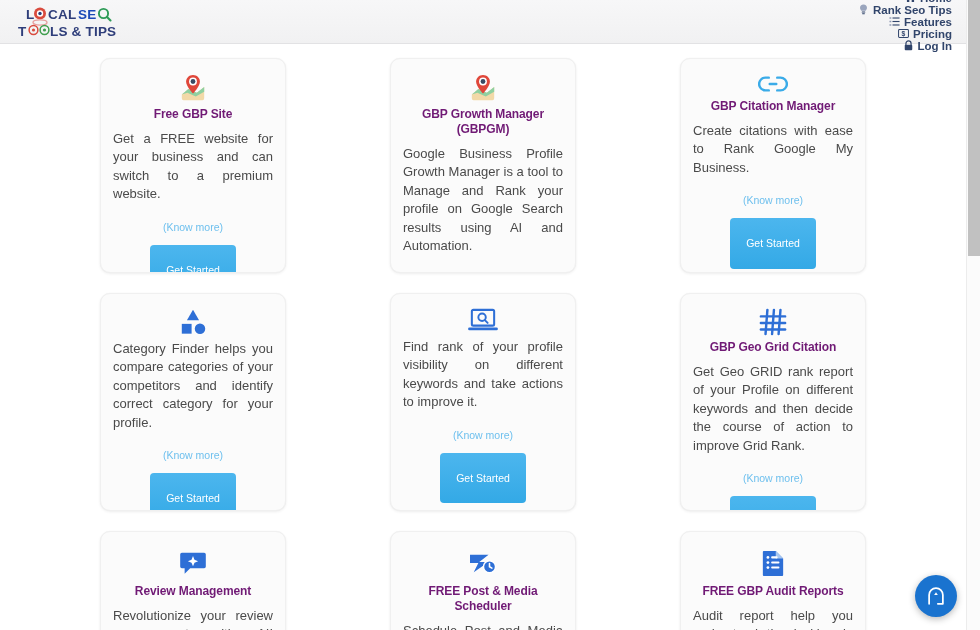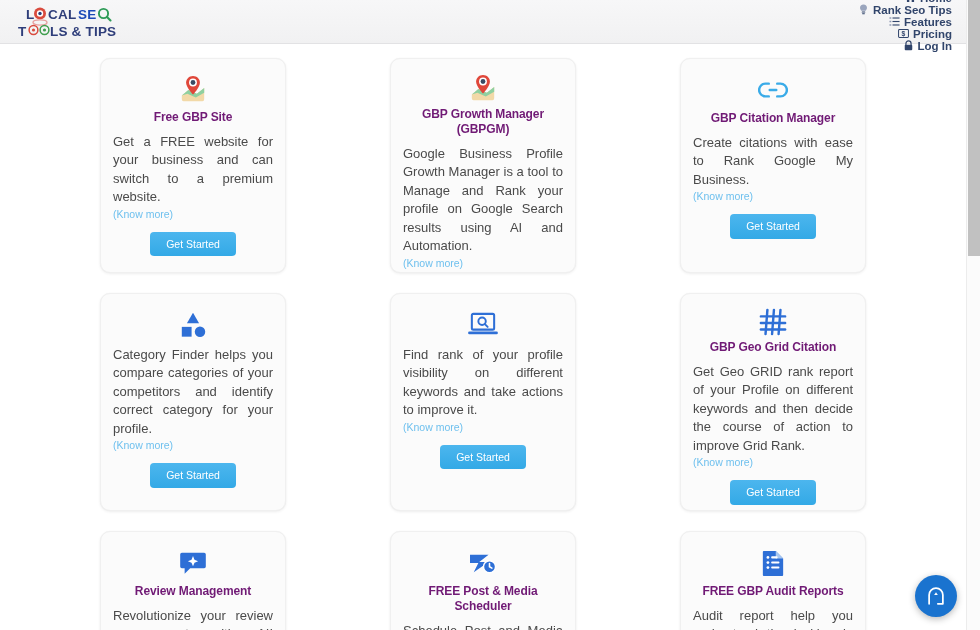--- a/index.html
+++ b/index.html
@@ -145,43 +145,43 @@
     text-justify: inter-word;
     width: 100%;
   }
 
   .know-more {
     display: block;
     font-size: 10.5px;
     color: #6fc0ee;
     text-decoration: none;
     cursor: pointer;
-    margin-top: 1px;
-    text-align: left;
+    margin-top: 17px;
+    text-align: center;
     width: 100%;
   }
 
   .btn-row {
     margin-top: 12px;
     display: flex;
     align-items: center;
     justify-content: center;
     gap: 10px;
     flex-wrap: wrap;
     width: 100%;
   }
 
   .btn {
     background: linear-gradient(to bottom, #4cb6ee, #33a9e6);
     color: #ffffff;
     border: none;
     border-radius: 4px;
     font-family: "Liberation Sans", sans-serif;
     font-size: 10.5px;
-    padding: 7px 16px;
+    padding: 20px 16px;
     cursor: pointer;
     white-space: nowrap;
     line-height: 1;
   }
 
   
   .chat-fab {
     position: absolute;
     right: 23px;
     bottom: 13px;

